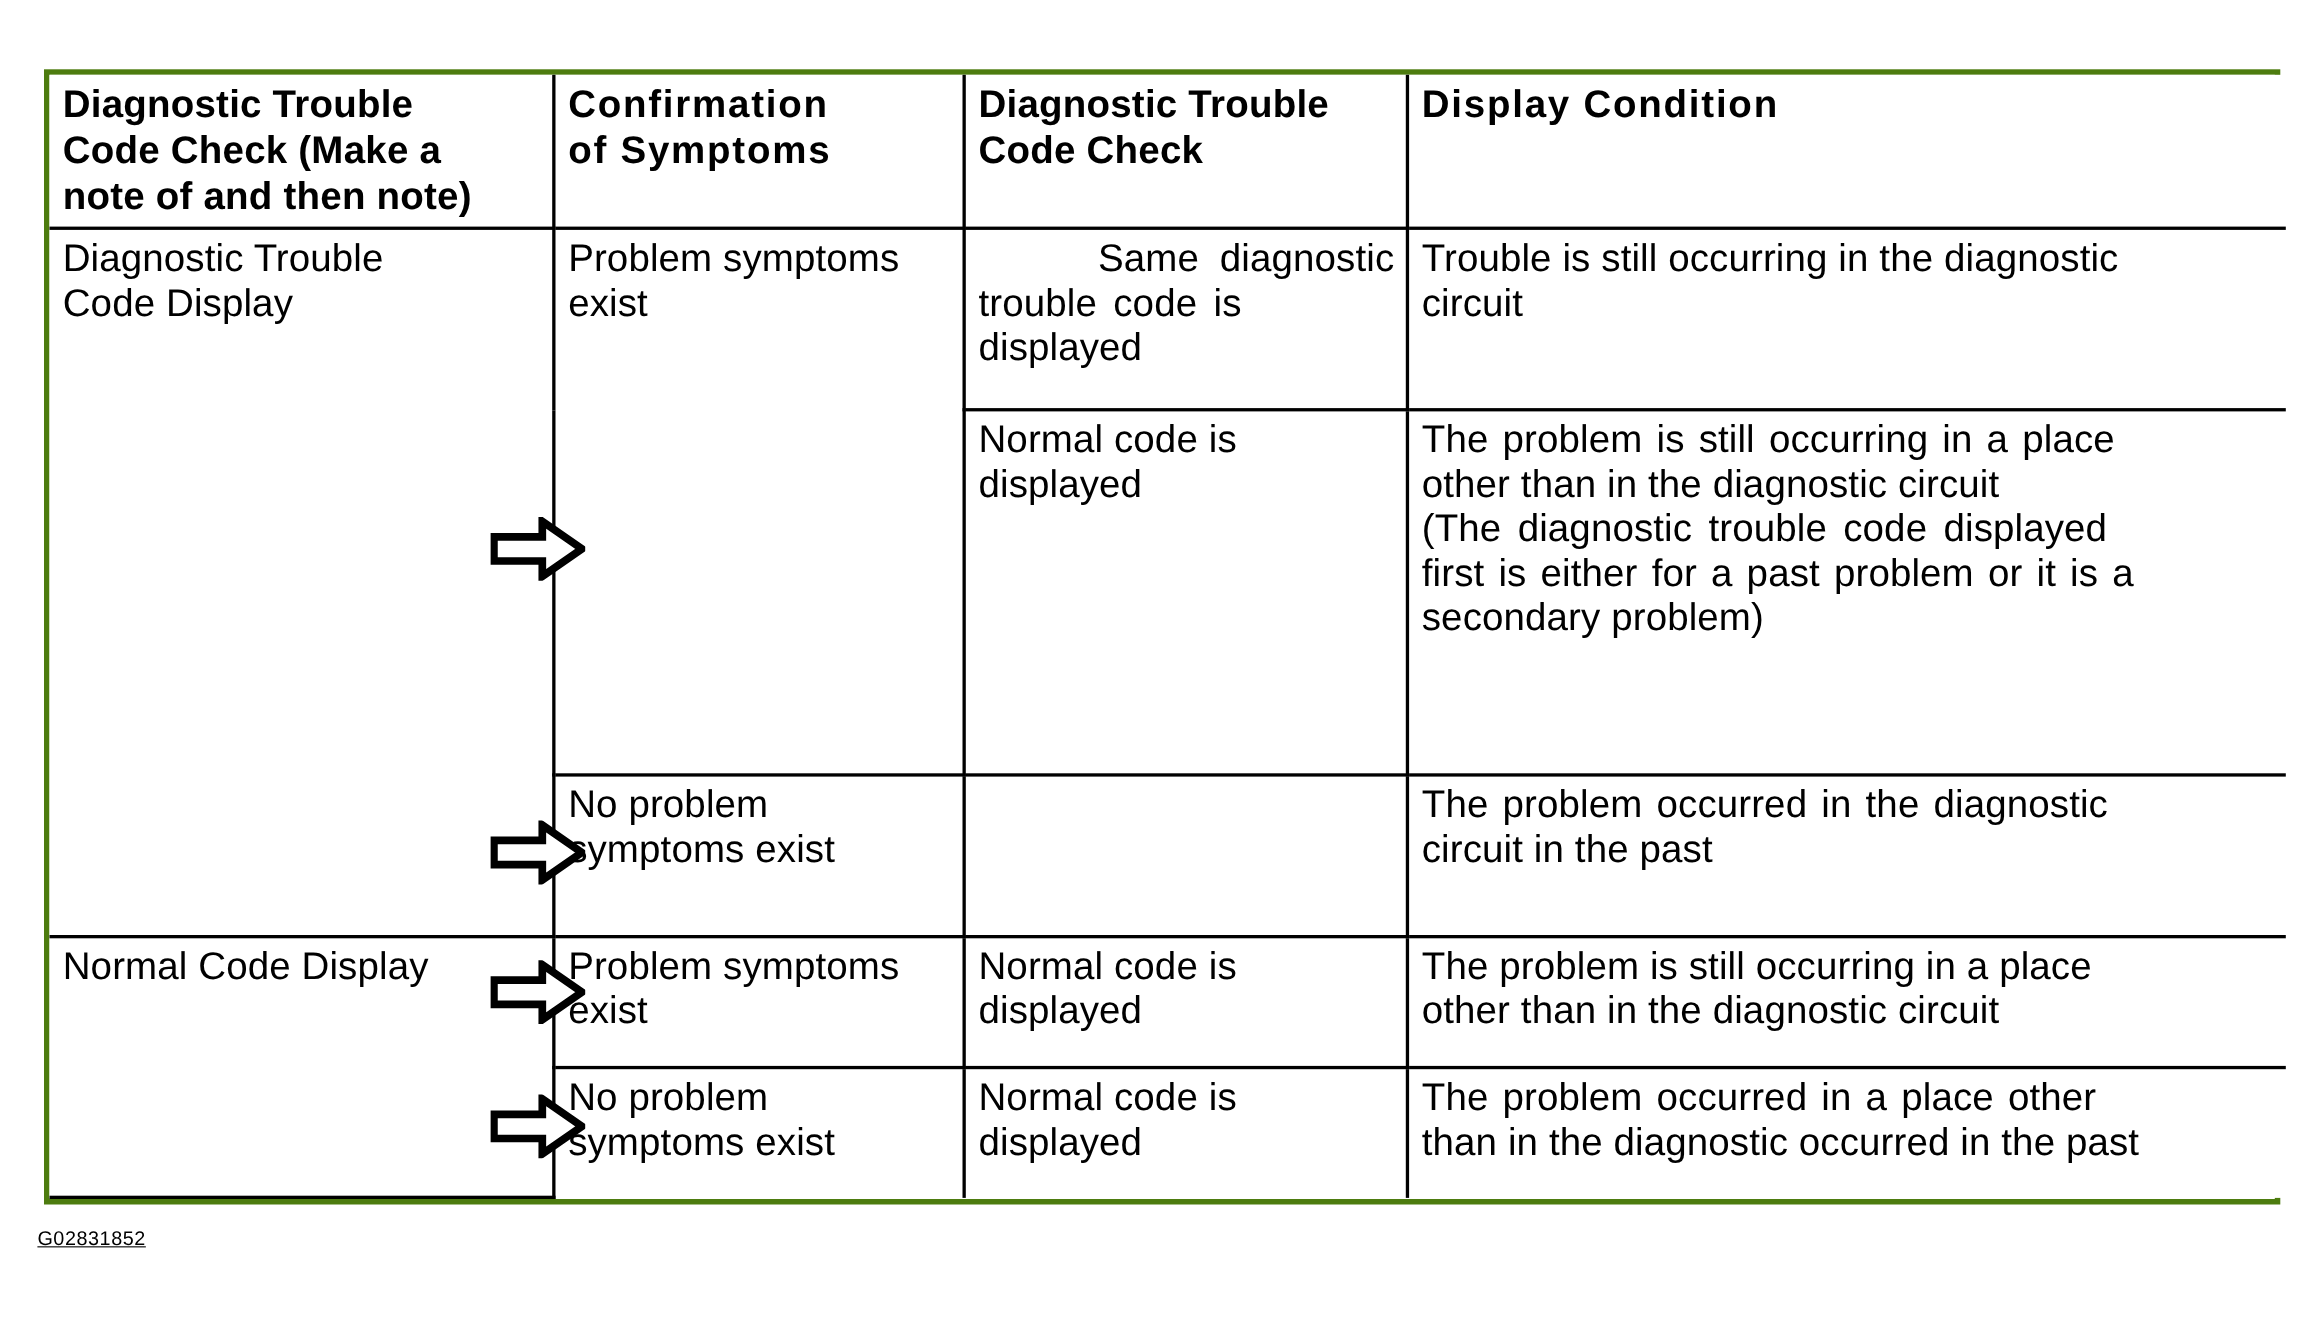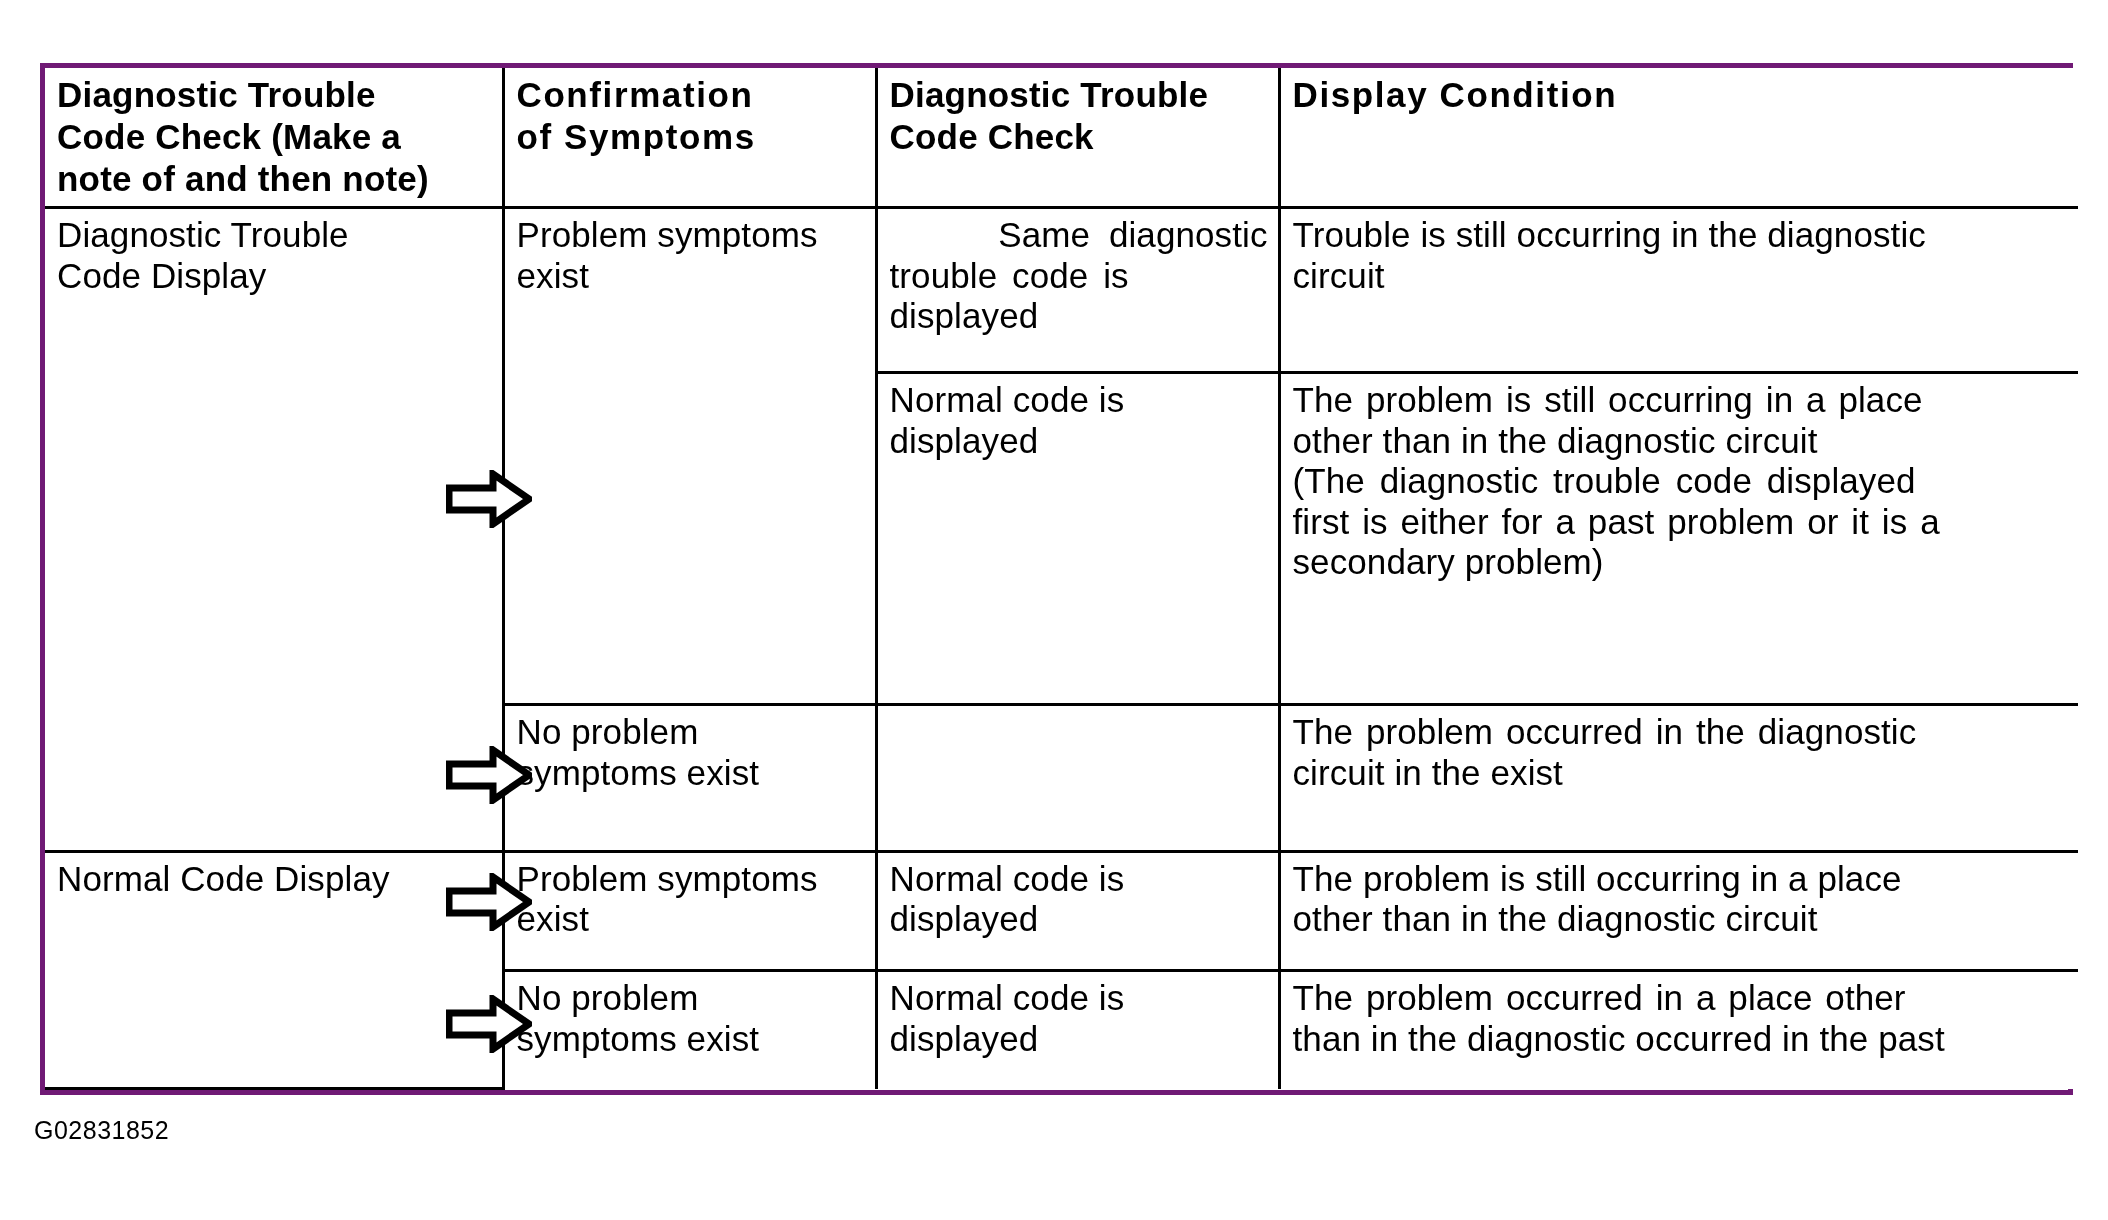--- a/index.html
+++ b/index.html
@@ -24,21 +24,21 @@
     height: 1220px;
   }
 
   
   .table-wrap {
     position: absolute;
     left: 40px;
     top: 63px;
     width: 2033px;
     height: 1032px;
-    border: 5px solid #701a75;
+    border: 5px solid #4d7c0f;
     box-sizing: border-box;
     background: #fff;
   }
 
   table.dtc {
     border-collapse: collapse;
     width: 100%;
     height: 100%;
     table-layout: fixed;
   }
@@ -96,24 +96,25 @@
     height: 58px;
     pointer-events: none;
   }
   .arrow svg { display: block; width: 100%; height: 100%; }
 
   
   .caption {
     position: absolute;
     left: 34px;
     top: 1116px;
-    font-size: 25px;
+    font-size: 18px;
     font-weight: normal;
     letter-spacing: 0.5px;
     font-family: "Liberation Sans", sans-serif;
+    text-decoration: underline;
   }
 </style>
 </head>
 <body>
 
 <div id="page">
 
   <div class="table-wrap">
     <table class="dtc">
       <colgroup>
@@ -179,21 +180,21 @@
         </tr>
 
         <tr>
           <td class="cell">
             <span class="ln">No problem</span>
             <span class="ln">symptoms exist</span>
           </td>
           <td class="cell"></td>
           <td class="cell">
             <span class="just w3">The problem occurred in the diagnostic</span>
-            <span class="just">circuit in the exist</span>
+            <span class="just">circuit in the past</span>
           </td>
         </tr>
 
         <tr>
           <td class="cell" rowspan="2">
             <span class="ln">Normal Code Display</span>
           </td>
           <td class="cell">
             <span class="ln">Problem symptoms</span>
             <span class="ln">exist</span>

